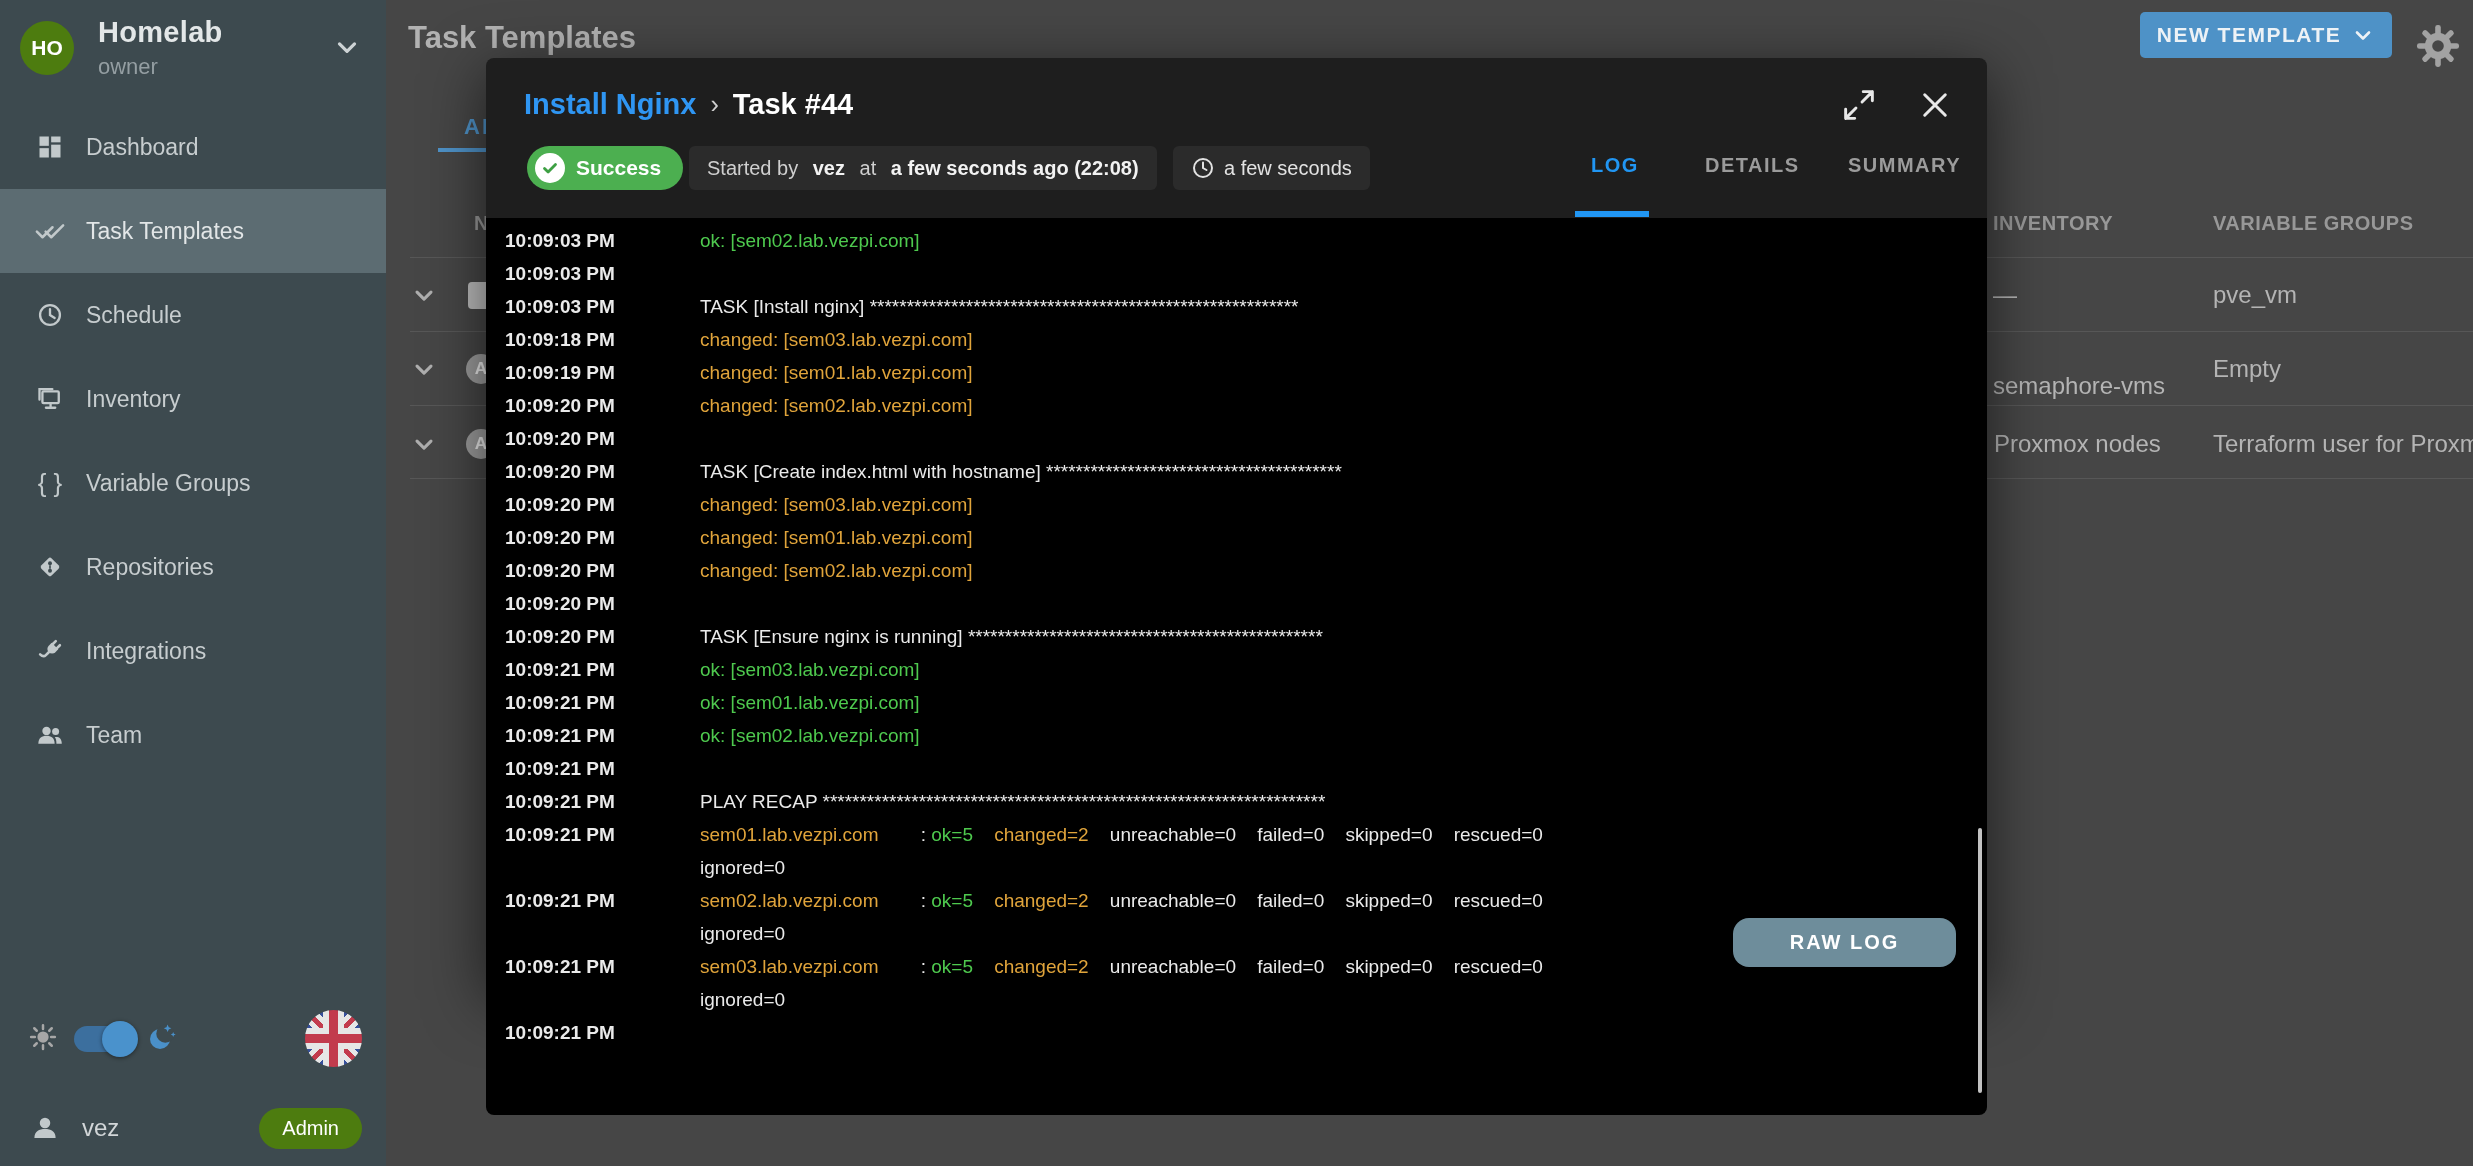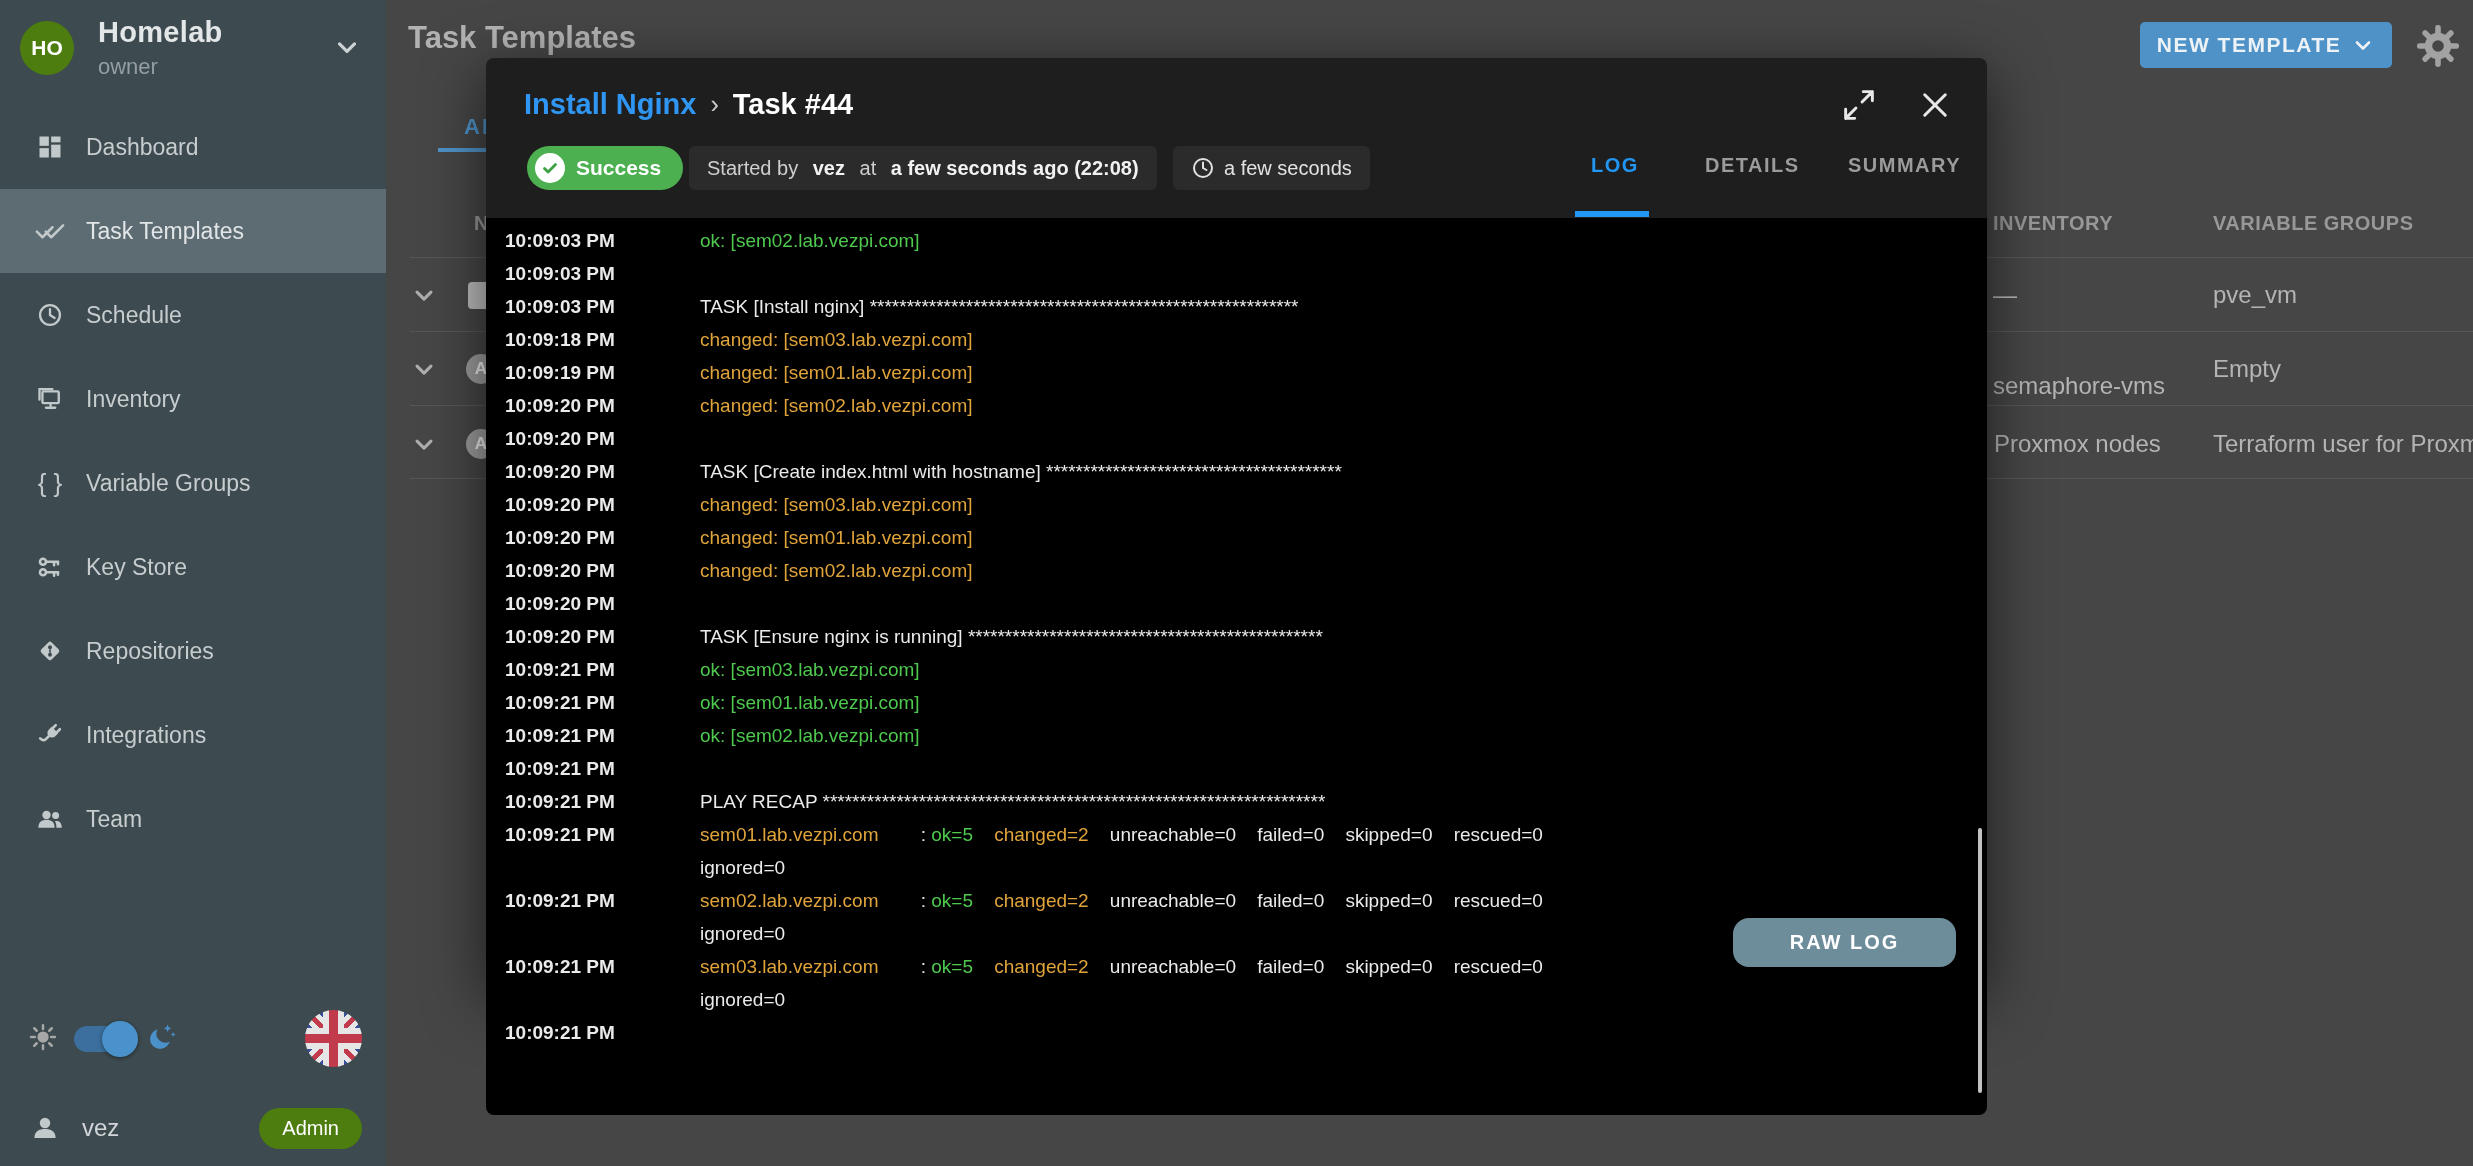--- a/index.html
+++ b/index.html
@@ -36,21 +36,21 @@
       #36509c; }
   .user-row { position:absolute; left:0; bottom:12px; width:100%; height:52px; display:flex; align-items:center; padding-left:30px; color:#d2d6d8; font-size:24px; }
   .user-row .u-icon { color:#c2c9cb; margin-right:22px; display:flex; }
   .admin-badge { position:absolute; right:24px; background:#4d7c0f; color:#fff; font-size:20px; padding:9px 23px; border-radius:22px; cursor:pointer; }
 
   
   .main { position:absolute; left:386px; top:0; width:2087px; height:1166px; overflow:hidden; }
   .page-title { position:absolute; left:22px; top:20px; font-size:31px; font-weight:bold; color:#b2b2b2; }
   .tab-all { position:absolute; left:78px; top:114px; font-size:22px; font-weight:bold; color:#4f93c9; letter-spacing:2px; cursor:pointer; }
   .tab-all-underline { position:absolute; left:52px; top:148px; width:84px; height:4px; background:#4f93c9; }
-  .btn-new-template { position:absolute; left:1754px; top:22px; width:252px; height:46px; background:#4e92c7; border-radius:5px; display:flex; align-items:center; justify-content:center; gap:10px; color:#edf2f6; font-size:21px; font-weight:bold; letter-spacing:1.5px; cursor:pointer; }
+  .btn-new-template { position:absolute; left:1754px; top:12px; width:252px; height:46px; background:#4e92c7; border-radius:5px; display:flex; align-items:center; justify-content:center; gap:10px; color:#edf2f6; font-size:21px; font-weight:bold; letter-spacing:1.5px; cursor:pointer; }
   .gear { position:absolute; left:2028px; top:22px; width:48px; height:48px; color:#a2a2a2; cursor:pointer; }
   .th { position:absolute; font-size:20px; font-weight:bold; color:#989898; letter-spacing:.5px; }
   .row-sep { position:absolute; left:24px; right:0; height:1px; background:#575757; }
   .row-chevron { position:absolute; left:24px; color:#aeaeae; cursor:pointer; }
   .row-icon-circle { position:absolute; left:80px; width:30px; height:30px; border-radius:50%; background:#9c9c9c; color:#ececec; font-size:17px; font-weight:bold; display:flex; align-items:center; justify-content:center; }
   .row-icon-square { position:absolute; left:82px; width:27px; height:27px; border-radius:4px; background:#bcbcbc; }
   .cell { position:absolute; font-size:24px; color:#b4b4b4; white-space:nowrap; }
 
   
   .modal { position:absolute; left:486px; top:58px; width:1501px; height:929px; background:#1e1e1e; border-radius:8px; box-shadow:0 14px 60px rgba(0,0,0,.6); z-index:10; }
@@ -138,31 +138,20 @@
       <span>Inventory</span>
     </div>
     <div class="menu-item">
       <span class="mi-icon">
           <span class="braces-glyph">{ }</span>
         </span>
       <span>Variable Groups</span>
     </div>
     <div class="menu-item">
       <span class="mi-icon">
-        <svg viewBox="0 0 24 24" width="28" height="28" fill="none" stroke="currentColor" stroke-width="2.2" stroke-linecap="round">
-            <circle cx="6" cy="7.5" r="2.6"></circle>
-            <path d="M8.6 7.5 H19 M15.5 7.5 v3 M18.8 7.5 v2.2"></path>
-            <circle cx="6" cy="16.5" r="2.6"></circle>
-            <path d="M8.6 16.5 H19 M15.5 16.5 v3 M18.8 16.5 v2.2"></path>
-          </svg>
-      </span>
-      <span>Key Store</span>
-    </div>
-    <div class="menu-item">
-      <span class="mi-icon">
         <svg viewBox="0 0 24 24" width="28" height="28">
             <rect x="5.8" y="5.8" width="12.4" height="12.4" rx="2" transform="rotate(45 12 12)" fill="currentColor"></rect>
             <circle cx="12" cy="8.7" r="1.7" fill="#3d4a4f"></circle>
             <circle cx="12" cy="15.3" r="1.7" fill="#3d4a4f"></circle>
             <path d="M12 10.4 V13.6" stroke="#3d4a4f" stroke-width="1.4"></path>
           </svg>
       </span>
       <span>Repositories</span>
     </div>
     <div class="menu-item">

